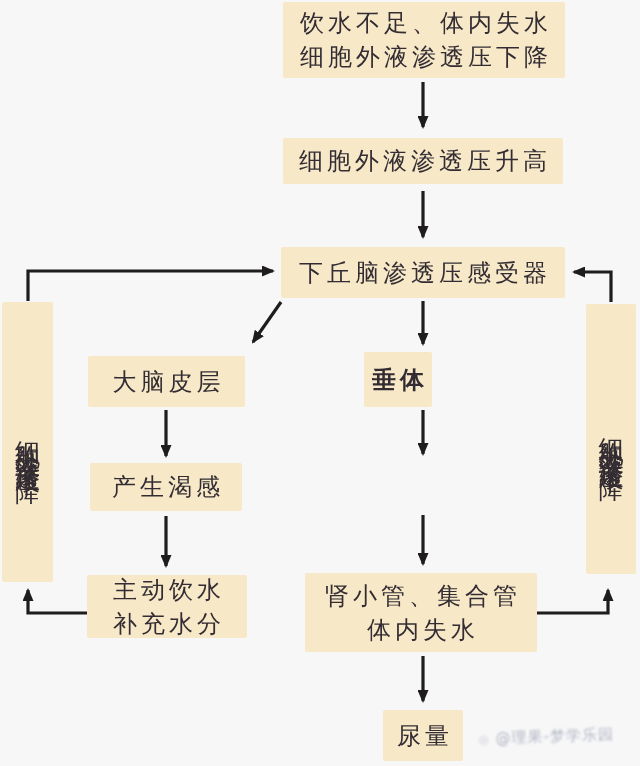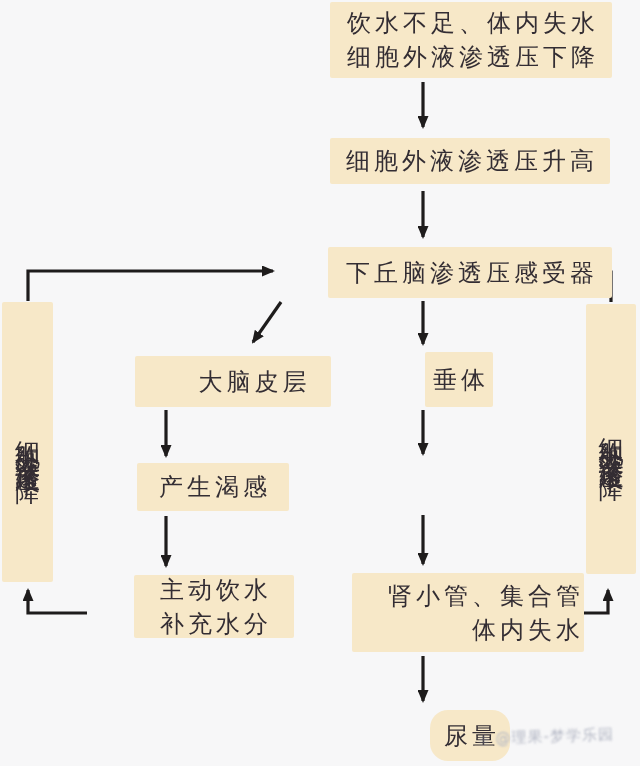--- a/index.html
+++ b/index.html
@@ -23,43 +23,42 @@
   .node{
     position:absolute;z-index:2;
     background:var(--box-fill);
     color:var(--text-color);
     display:flex;flex-direction:column;
     align-items:center;justify-content:center;
     text-align:center;
     font-size:24px;line-height:34px;
     letter-spacing:4px;text-indent:4px;
     border-radius:2px;
-    margin-left:47px;
   }
   .node .ln{display:block;white-space:nowrap;}
   .vnode{
     position:absolute;z-index:2;
     background:var(--box-fill);
     color:var(--text-color);
     display:flex;align-items:center;justify-content:center;
     writing-mode:vertical-rl;text-orientation:upright;
     font-size:25px;letter-spacing:5px;
     border-radius:2px;
   }
   
   .n-cause      {left:283px; top:2px;   width:282px; height:76px;}
   .n-rise       {left:283px; top:138px; width:280px; height:46px;}
   .n-hypo       {left:281px; top:247px; width:284px; height:51px;}
-  .n-cortex     {left:88px;  top:356px; width:157px; height:51px;padding-left:39px;}
+  .n-cortex     {left:88px;  top:356px; width:157px; height:51px;}
   .n-thirst     {left:90px;  top:463px; width:152px; height:48px;justify-content:center;}
   .n-drink      {left:87px;  top:575px; width:160px; height:63px;}
-  .n-pituitary  {left:378px; top:352px; width:68px;  height:55px;}
+  .n-pituitary  {left:364px; top:352px; width:68px;  height:55px;font-weight:bold;}
   .n-adh        {left:343px; top:463px; width:159px; height:49px;}
-  .n-kidney     {left:305px; top:573px; width:232px; height:79px;align-items:flex-end;}
-  .n-urine      {left:383px; top:710px; width:80px;  height:51px;border-radius:18px;}
+  .n-kidney     {left:305px; top:573px; width:232px; height:79px;}
+  .n-urine      {left:383px; top:710px; width:80px;  height:51px;}
   .n-fb-left    {left:2px;   top:302px; width:51px;  height:280px;}
   .n-fb-right   {left:586px; top:304px; width:50px;  height:270px;}
   .watermark{
     position:absolute;z-index:3;
     left:478px; top:727px; width:160px;
     display:flex;align-items:center;gap:6px;
     color:var(--watermark-color);
     font-size:15px;letter-spacing:1px;
     filter:blur(1.1px);
     transform:rotate(-2deg);

